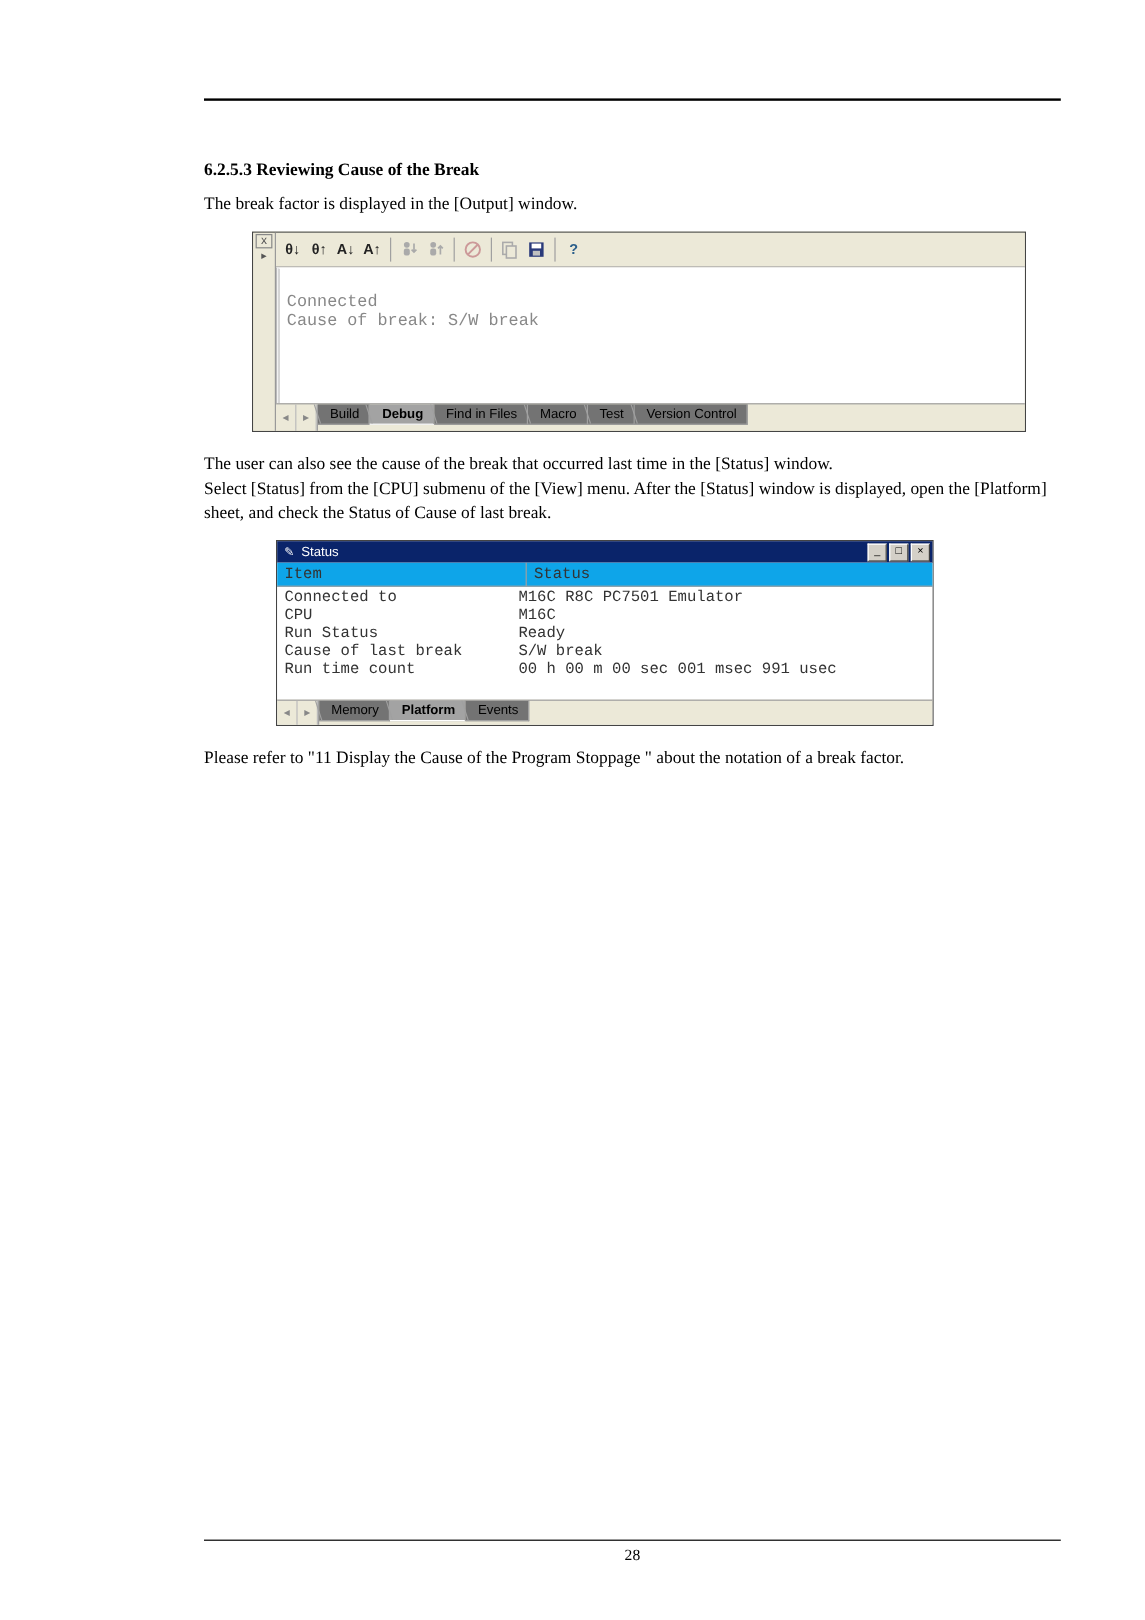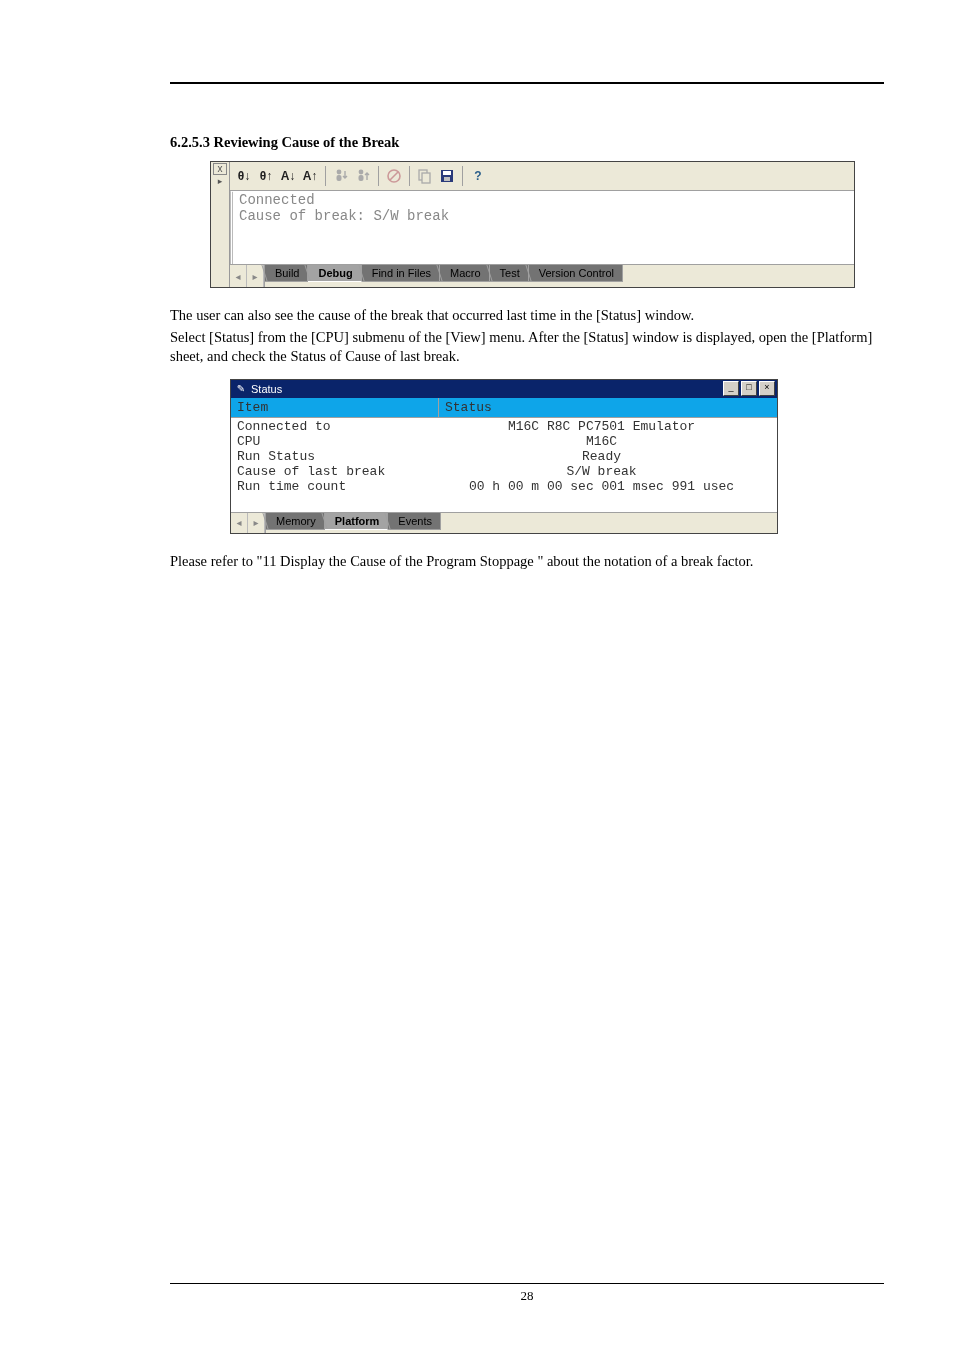--- a/index.html
+++ b/index.html
@@ -98,21 +98,21 @@
     background: #a0a0a0;
     margin: 0 3px;
   }
   .tb-q {
     font-weight: bold;
     color: #2a5e8a;
   }
   .output-body {
     background: #fff;
     border-top: 1px solid #fff;
-    padding: 0 6px;
+    padding: 20px 6px;
     font-family: "Courier New", monospace;
     font-size: 14px;
     color: #888;
     min-height: 72px;
     border-left: 3px double #bbb;
   }
   .output-body .line { white-space: pre; }
   .output-tabs {
     background: #ece9d8;
     border-top: 1px solid #a0a0a0;
@@ -219,21 +219,21 @@
   }
   .status-header .col1 { width: 195px; }
   .status-header .col2 { flex: 1; border-right: none; }
   .status-rows { padding: 1px 0 18px 0; }
   .status-row {
     display: flex;
     padding: 0 6px;
     white-space: pre;
   }
   .status-row .col1 { width: 195px; }
-  .status-row .col2 { flex: 1; text-align: center; }
+  .status-row .col2 { flex: 1; }
   .status-tabs {
     background: #ece9d8;
     border-top: 1px solid #a0a0a0;
     height: 20px;
     display: flex;
     align-items: stretch;
   }
   
   .footer {
     position: absolute;
@@ -256,20 +256,21 @@
 
 <div class="page">
   <div class="top-rule"></div>
 
   <div class="section-title">
     <span>6.2.5.3</span>
     <span> </span>
     <span>Reviewing Cause of the Break</span>
   </div>
 
+  <p class="body-text">The break factor is displayed in the [Output] window.</p>
 
   <div class="output-window">
     <div class="output-gutter">
       <div class="gutter-left">
         <div class="gutter-close">x</div>
         <div class="gutter-pin">▸</div>
       </div>
       <div class="output-right">
         <div class="output-toolbar">
           <span class="tb-btn">θ↓</span>

